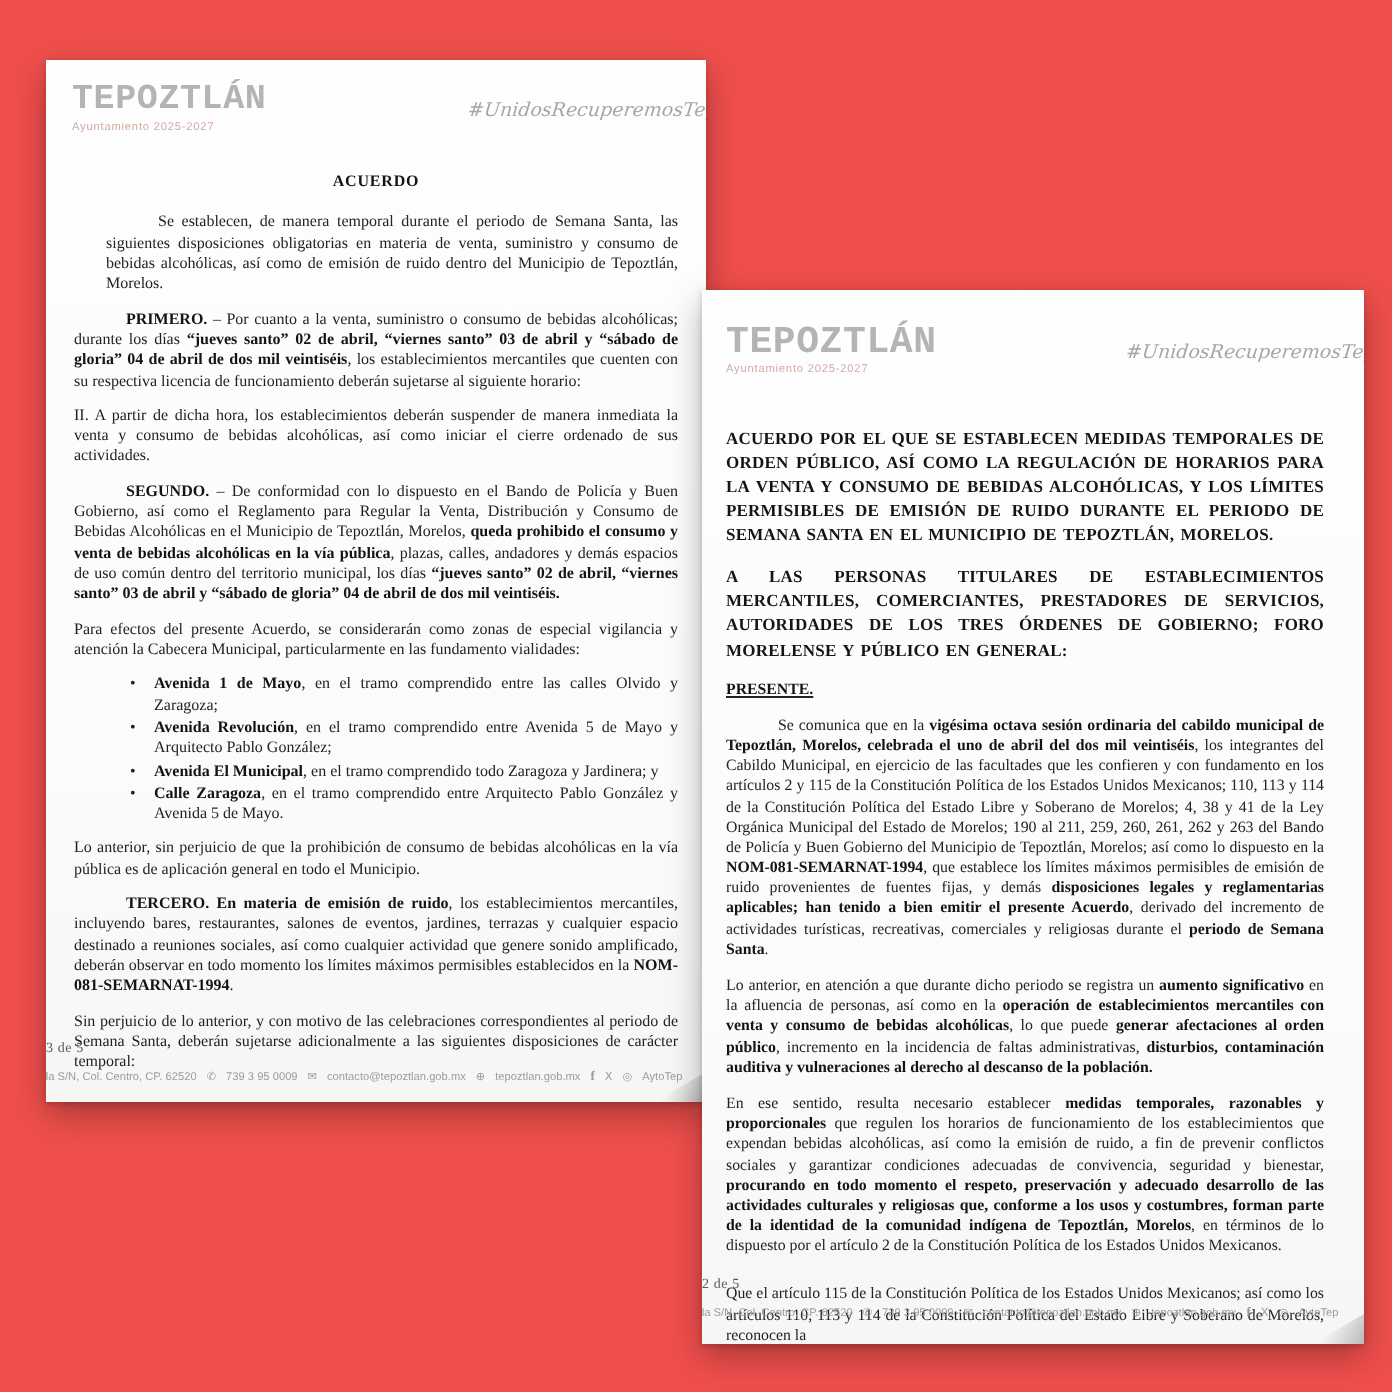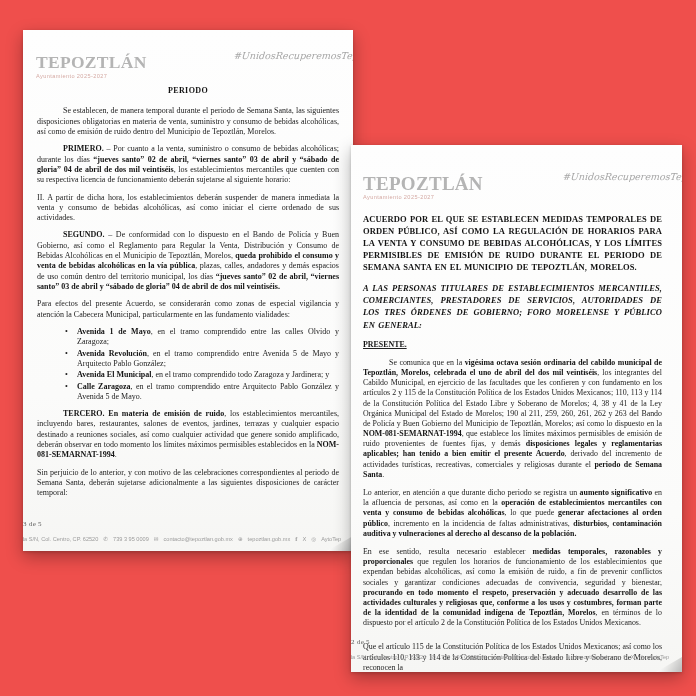--- a/index.html
+++ b/index.html
@@ -17,22 +17,22 @@
   #doc1{left:23px;top:30px;width:330px;height:521px}
   #doc2{left:351px;top:145px;width:331px;height:527px}
   .curl{
     position:absolute;right:0;bottom:0;width:26px;height:15px;
     background:linear-gradient(300deg,#b9b9b9 0%,#e4e4e2 45%,#fbfbfa 72%);
     clip-path:polygon(100% 0,100% 100%,0 100%);
   }
   .brand{position:absolute;left:13px;top:12px;line-height:1}
   #doc2 .brand{top:17px;left:12px}
   .brand-name{
-    font-family:Liberation Serif, serif;font-weight:bold;
-    font-size:17.5px;color:#b4b4b4;letter-spacing:.3px;margin-top:12px;
+    font-family:Liberation Mono, monospace;font-weight:bold;
+    font-size:17.5px;color:#b4b4b4;letter-spacing:.3px;
   }
   #doc2 .brand-name{font-size:19px}
   .brand-sub{
     font-family:"Liberation Sans",sans-serif;font-size:5.6px;
     color:#d4a9a3;margin-top:2px;letter-spacing:.4px;
   }
   .hashtag{
     position:absolute;top:20px;right:-6px;white-space:nowrap;
     font-style:italic;font-size:9.5px;color:#a6a6a6;
     font-family:"DejaVu Serif",serif;transform:skewX(-6deg);
@@ -71,42 +71,43 @@
 <body style="background: rgb(239, 79, 76);">
 
 <div class="page" id="doc1">
   <div class="brand">
     <div class="brand-name">TEPOZTLÁN</div>
     <div class="brand-sub">Ayuntamiento 2025-2027</div>
   </div>
   <div class="hashtag">#UnidosRecuperemosTep</div>
 
   <div class="content">
-      <div class="blk center"><span class="b">PERIODO</span></div>
-      <div class="blk p indent" style="margin-top: 10px;"><span>Se establecen, de manera temporal durante el periodo de Semana Santa, las siguientes disposiciones obligatorias en materia de venta, suministro y consumo de bebidas alcohólicas, así como de emisión de ruido dentro del Municipio de Tepoztlán, Morelos.</span></div>
+      <div class="blk center"><span class="b">ACUERDO</span></div>
+      <div class="blk p indent" style="margin-top: 10px; margin-left: 16px;"><span>Se establecen, de manera temporal durante el periodo de Semana Santa, las siguientes disposiciones obligatorias en materia de venta, suministro y consumo de bebidas alcohólicas, así como de emisión de ruido dentro del Municipio de Tepoztlán, Morelos.</span></div>
       <div class="blk p indent"><span class="b">PRIMERO.</span><span> – Por cuanto a la venta, suministro o consumo de bebidas alcohólicas; durante los días </span><span class="b">“jueves santo” 02 de abril, “viernes santo” 03 de abril y “sábado de gloria” 04 de abril de dos mil veintiséis</span><span>, los establecimientos mercantiles que cuenten con su respectiva licencia de funcionamiento deberán sujetarse al siguiente horario:</span></div>
       <div class="blk p"><span>II. A partir de dicha hora, los establecimientos deberán suspender de manera inmediata la venta y consumo de bebidas alcohólicas, así como iniciar el cierre ordenado de sus actividades.</span></div>
       <div class="blk p indent"><span class="b">SEGUNDO.</span><span> – De conformidad con lo dispuesto en el Bando de Policía y Buen Gobierno, así como el Reglamento para Regular la Venta, Distribución y Consumo de Bebidas Alcohólicas en el Municipio de Tepoztlán, Morelos, </span><span class="b">queda prohibido el consumo y venta de bebidas alcohólicas en la vía pública</span><span>, plazas, calles, andadores y demás espacios de uso común dentro del territorio municipal, los días </span><span class="b">“jueves santo” 02 de abril, “viernes santo” 03 de abril y “sábado de gloria” 04 de abril de dos mil veintiséis.</span></div>
       <div class="blk p"><span>Para efectos del presente Acuerdo, se considerarán como zonas de especial vigilancia y atención la Cabecera Municipal, particularmente en las fundamento vialidades:</span></div>
       <div class="blk bullet" style="margin-top: 7px;">
         <span class="dot">•</span>
         <span class="btxt"><span class="b">Avenida 1 de Mayo</span><span>, en el tramo comprendido entre las calles Olvido y Zaragoza;</span></span>
       </div>
       <div class="blk bullet">
         <span class="dot">•</span>
         <span class="btxt"><span class="b">Avenida Revolución</span><span>, en el tramo comprendido entre Avenida 5 de Mayo y Arquitecto Pablo González;</span></span>
       </div>
       <div class="blk bullet">
         <span class="dot">•</span>
         <span class="btxt"><span class="b">Avenida El Municipal</span><span>, en el tramo comprendido todo Zaragoza y Jardinera; y</span></span>
       </div>
       <div class="blk bullet">
         <span class="dot">•</span>
         <span class="btxt"><span class="b">Calle Zaragoza</span><span>, en el tramo comprendido entre Arquitecto Pablo González y Avenida 5 de Mayo.</span></span>
       </div>
+      <div class="blk p"><span>Lo anterior, sin perjuicio de que la prohibición de consumo de bebidas alcohólicas en la vía pública es de aplicación general en todo el Municipio.</span></div>
       <div class="blk p indent"><span class="b">TERCERO. En materia de emisión de ruido</span><span>, los establecimientos mercantiles, incluyendo bares, restaurantes, salones de eventos, jardines, terrazas y cualquier espacio destinado a reuniones sociales, así como cualquier actividad que genere sonido amplificado, deberán observar en todo momento los límites máximos permisibles establecidos en la </span><span class="b">NOM-081-SEMARNAT-1994</span><span>.</span></div>
       <div class="blk p"><span>Sin perjuicio de lo anterior, y con motivo de las celebraciones correspondientes al periodo de Semana Santa, deberán sujetarse adicionalmente a las siguientes disposiciones de carácter temporal:</span></div>
     </div>
 
   <div class="pnum">3 de 5</div>
   <div class="pfooter">
     <span>da S/N, Col. Centro, CP. 62520</span>
     <span class="fico">✆</span>
       <span>739 3 95 0009</span>
     <span class="fico">✉</span>
@@ -123,21 +124,21 @@
 
 <div class="page" id="doc2">
   <div class="brand">
     <div class="brand-name">TEPOZTLÁN</div>
     <div class="brand-sub">Ayuntamiento 2025-2027</div>
   </div>
   <div class="hashtag">#UnidosRecuperemosTep</div>
 
   <div class="content">
       <div class="blk h"><span class="b">ACUERDO POR EL QUE SE ESTABLECEN MEDIDAS TEMPORALES DE ORDEN PÚBLICO, ASÍ COMO LA REGULACIÓN DE HORARIOS PARA LA VENTA Y CONSUMO DE BEBIDAS ALCOHÓLICAS, Y LOS LÍMITES PERMISIBLES DE EMISIÓN DE RUIDO DURANTE EL PERIODO DE SEMANA SANTA EN EL MUNICIPIO DE TEPOZTLÁN, MORELOS.</span></div>
-      <div class="blk h" style="margin-top: 9px; font-style: italic;"><span class="b">A LAS PERSONAS TITULARES DE ESTABLECIMIENTOS MERCANTILES, COMERCIANTES, PRESTADORES DE SERVICIOS, AUTORIDADES DE LOS TRES ÓRDENES DE GOBIERNO; FORO MORELENSE Y PÚBLICO EN GENERAL:</span></div>
+      <div class="blk h" style="margin-top: 9px;"><span class="b">A LAS PERSONAS TITULARES DE ESTABLECIMIENTOS MERCANTILES, COMERCIANTES, PRESTADORES DE SERVICIOS, AUTORIDADES DE LOS TRES ÓRDENES DE GOBIERNO; FORO MORELENSE Y PÚBLICO EN GENERAL:</span></div>
       <div class="blk p" style="margin-top: 9px; text-decoration: underline;"><span class="b">PRESENTE.</span></div>
       <div class="blk p indent" style="margin-top: 8px;"><span>Se comunica que en la </span><span class="b">vigésima octava sesión ordinaria del cabildo municipal de Tepoztlán, Morelos, celebrada el uno de abril del dos mil veintiséis</span><span>, los integrantes del Cabildo Municipal, en ejercicio de las facultades que les confieren y con fundamento en los artículos 2 y 115 de la Constitución Política de los Estados Unidos Mexicanos; 110, 113 y 114 de la Constitución Política del Estado Libre y Soberano de Morelos; 4, 38 y 41 de la Ley Orgánica Municipal del Estado de Morelos; 190 al 211, 259, 260, 261, 262 y 263 del Bando de Policía y Buen Gobierno del Municipio de Tepoztlán, Morelos; así como lo dispuesto en la </span><span class="b">NOM-081-SEMARNAT-1994</span><span>, que establece los límites máximos permisibles de emisión de ruido provenientes de fuentes fijas, y demás </span><span class="b">disposiciones legales y reglamentarias aplicables; han tenido a bien emitir el presente Acuerdo</span><span>, derivado del incremento de actividades turísticas, recreativas, comerciales y religiosas durante el </span><span class="b">periodo de Semana Santa</span><span>.</span></div>
       <div class="blk p" style="margin-top: 8px;"><span>Lo anterior, en atención a que durante dicho periodo se registra un </span><span class="b">aumento significativo</span><span> en la afluencia de personas, así como en la </span><span class="b">operación de establecimientos mercantiles con venta y consumo de bebidas alcohólicas</span><span>, lo que puede </span><span class="b">generar afectaciones al orden público</span><span>, incremento en la incidencia de faltas administrativas, </span><span class="b">disturbios, contaminación auditiva y vulneraciones al derecho al descanso de la población.</span></div>
       <div class="blk p" style="margin-top: 8px;"><span>En ese sentido, resulta necesario establecer </span><span class="b">medidas temporales, razonables y proporcionales</span><span> que regulen los horarios de funcionamiento de los establecimientos que expendan bebidas alcohólicas, así como la emisión de ruido, a fin de prevenir conflictos sociales y garantizar condiciones adecuadas de convivencia, seguridad y bienestar, </span><span class="b">procurando en todo momento el respeto, preservación y adecuado desarrollo de las actividades culturales y religiosas que, conforme a los usos y costumbres, forman parte de la identidad de la comunidad indígena de Tepoztlán, Morelos</span><span>, en términos de lo dispuesto por el artículo 2 de la Constitución Política de los Estados Unidos Mexicanos.</span></div>
       <div class="blk p" style="margin-top: 14px;"><span>Que el artículo 115 de la Constitución Política de los Estados Unidos Mexicanos; así como los artículos 110, 113 y 114 de la Constitución Política del Estado Libre y Soberano de Morelos, reconocen la </span></div>
     </div>
 
   <div class="pnum">2 de 5</div>
   <div class="pfooter">
     <span>da S/N, Col. Centro, CP. 62520</span>

